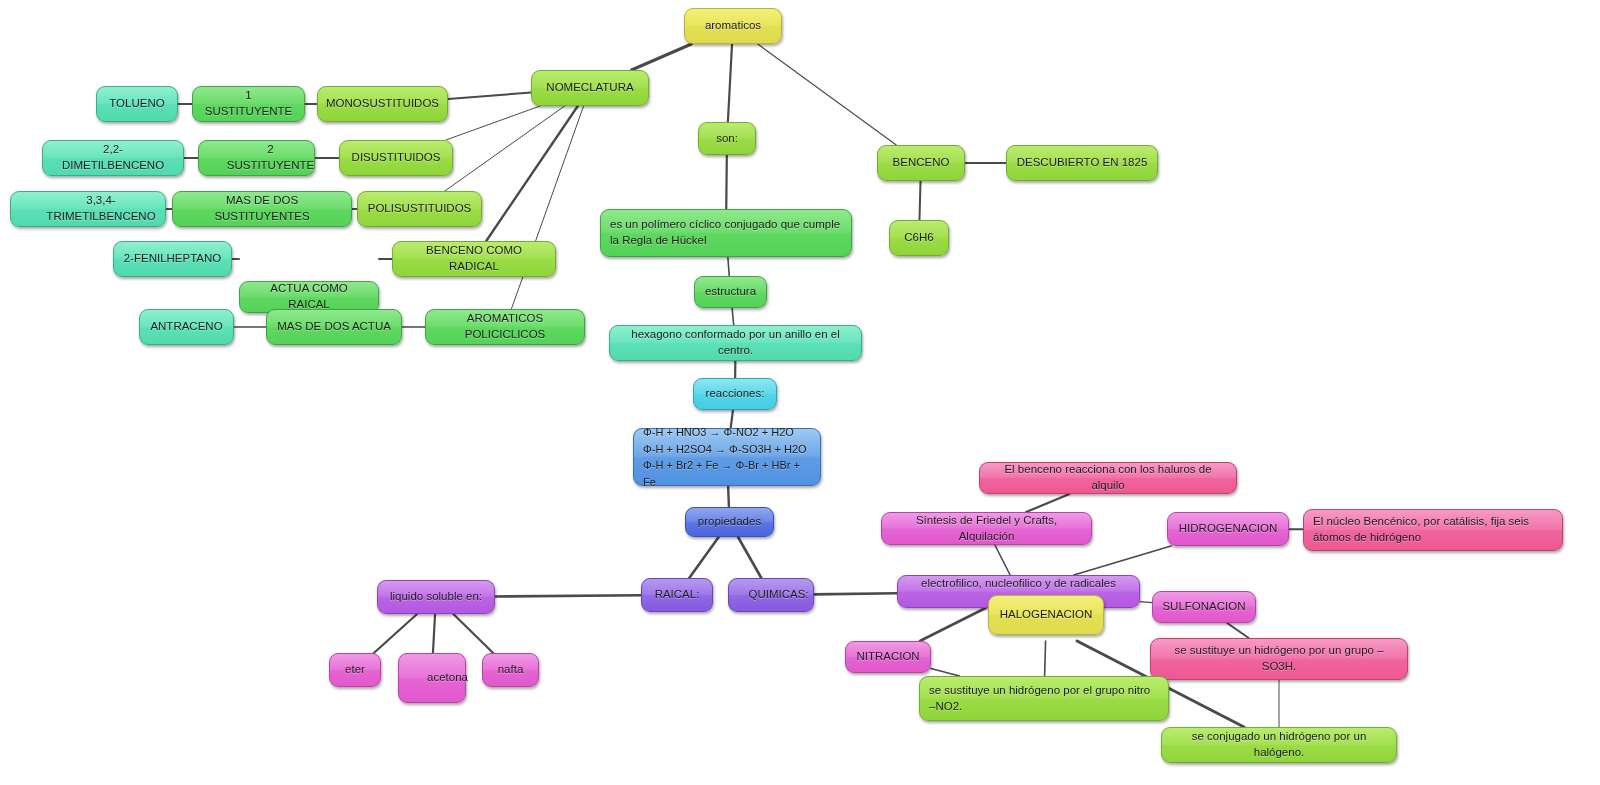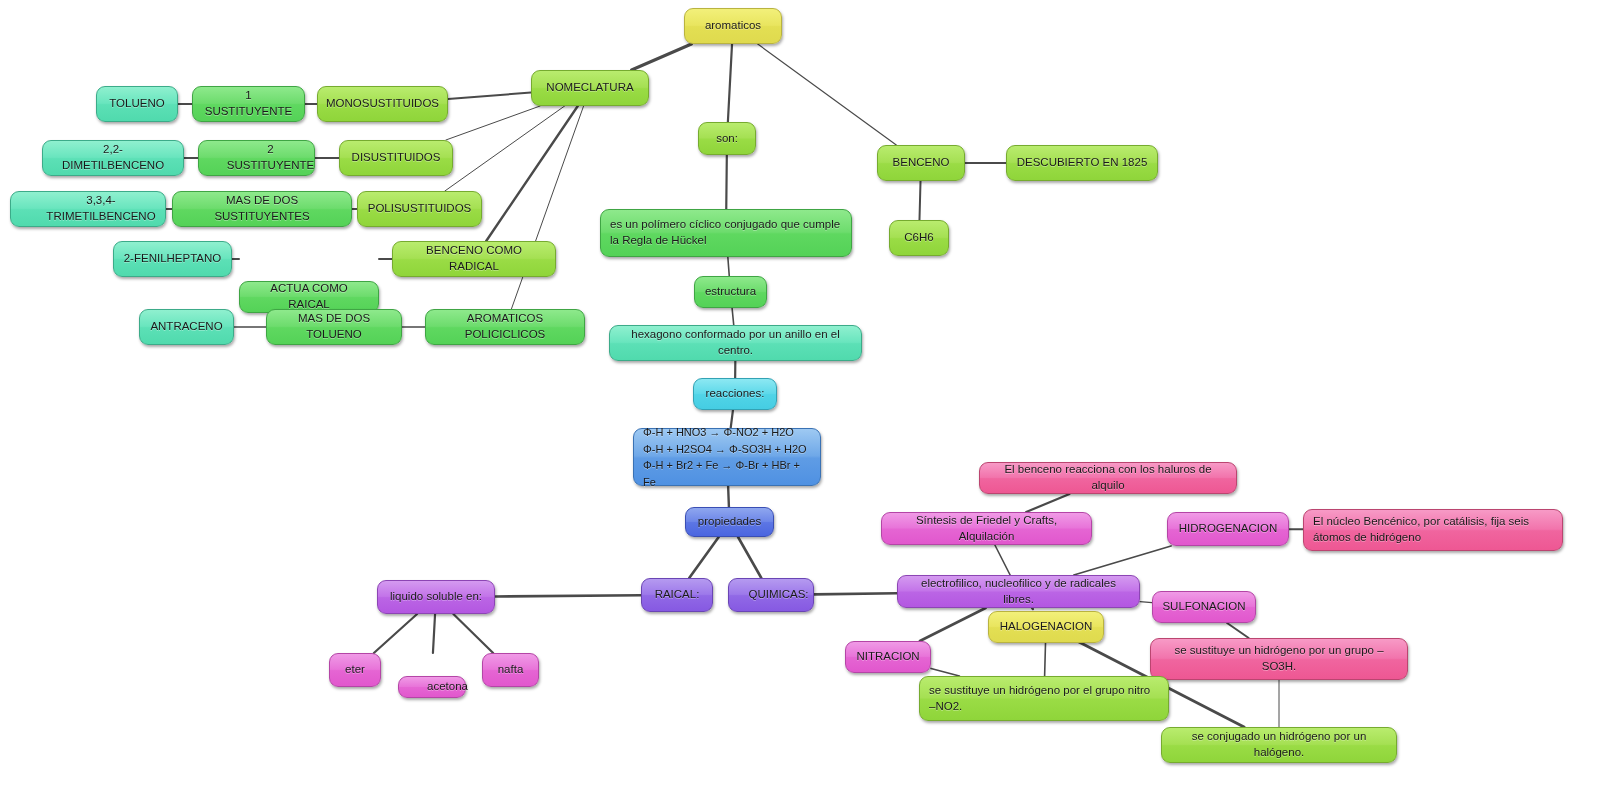--- a/index.html
+++ b/index.html
@@ -102,41 +102,41 @@
       <div class="node c-teal ctr" style="left: 42px; top: 140px; width: 142px; height: 36px;"><span>2,2- DIMETILBENCENO</span></div>
       <div class="node c-green ctr" style="left: 198px; top: 140px; width: 117px; height: 36px; padding-left: 37px;"><span>2 SUSTITUYENTE</span></div>
       <div class="node c-lime ctr" style="left: 339px; top: 140px; width: 114px; height: 36px;"><span>DISUSTITUIDOS</span></div>
       <div class="node c-teal ctr" style="left: 10px; top: 191px; width: 156px; height: 36px; padding-left: 35px;"><span>3,3,4-TRIMETILBENCENO</span></div>
       <div class="node c-green ctr" style="left: 172px; top: 191px; width: 180px; height: 36px;"><span>MAS DE DOS SUSTITUYENTES</span></div>
       <div class="node c-lime ctr" style="left: 357px; top: 191px; width: 125px; height: 36px;"><span>POLISUSTITUIDOS</span></div>
       <div class="node c-teal ctr" style="left: 113px; top: 241px; width: 119px; height: 36px;"><span>2-FENILHEPTANO</span></div>
       <div class="node c-green ctr" style="left: 239px; top: 241px; width: 140px; height: 32px; margin-top: 40px;"><span>ACTUA COMO RAICAL</span></div>
       <div class="node c-lime ctr" style="left: 392px; top: 241px; width: 164px; height: 36px;"><span>BENCENO COMO RADICAL</span></div>
       <div class="node c-teal ctr" style="left: 139px; top: 309px; width: 95px; height: 36px;"><span>ANTRACENO</span></div>
-      <div class="node c-green ctr" style="left: 266px; top: 309px; width: 136px; height: 36px;"><span>MAS DE DOS TOLUENO</span></div>
+      <div class="node c-green ctr" style="left: 266px; top: 309px; width: 136px; height: 36px;"><span>MAS DE DOS ACTUA</span></div>
       <div class="node c-green ctr" style="left: 425px; top: 309px; width: 160px; height: 36px;"><span>AROMATICOS POLICICLICOS</span></div>
       <div class="node c-green lft" style="left: 600px; top: 209px; width: 252px; height: 48px;"><span>es un polímero cíclico conjugado que cumple la Regla de Hückel</span></div>
       <div class="node c-green ctr" style="left: 694px; top: 276px; width: 73px; height: 32px;"><span>estructura</span></div>
       <div class="node c-teal ctr" style="left: 609px; top: 325px; width: 253px; height: 36px;"><span>hexagono conformado por un anillo en el centro.</span></div>
       <div class="node c-cyan ctr" style="left: 693px; top: 378px; width: 84px; height: 32px;"><span>reacciones:</span></div>
       <div class="node c-blue lft eq" style="left: 633px; top: 428px; width: 188px; height: 58px;"><span>Φ-H + HNO3 → Φ-NO2 + H2O
 Φ-H + H2SO4 → Φ-SO3H + H2O
 Φ-H + Br2 + Fe → Φ-Br + HBr + Fe</span></div>
       <div class="node c-blue2 ctr" style="left: 685px; top: 507px; width: 89px; height: 30px;"><span>propiedades</span></div>
       <div class="node c-purple ctr" style="left: 641px; top: 578px; width: 72px; height: 34px;"><span>RAICAL:</span></div>
       <div class="node c-purple ctr" style="left: 728px; top: 578px; width: 86px; height: 34px; padding-left: 24px;"><span>QUIMICAS:</span></div>
       <div class="node c-violet ctr" style="left: 377px; top: 580px; width: 118px; height: 34px;"><span>liquido soluble en:</span></div>
       <div class="node c-magenta ctr" style="left: 329px; top: 653px; width: 52px; height: 34px;"><span>eter</span></div>
-      <div class="node c-magenta ctr" style="left: 398px; top: 676px; width: 68px; height: 22px; padding-left: 40px;"><span>acetona</span></div>
+      <div class="node c-magenta ctr" style="left: 398px; top: 653px; width: 68px; height: 50px; padding-left: 40px;"><span>acetona</span></div>
       <div class="node c-magenta ctr" style="left: 482px; top: 653px; width: 57px; height: 34px;"><span>nafta</span></div>
       <div class="node c-violet ctr" style="left: 897px; top: 575px; width: 243px; height: 33px;"><span>electrofilico, nucleofilico y de radicales libres.</span></div>
       <div class="node c-magenta ctr" style="left: 881px; top: 512px; width: 211px; height: 33px;"><span>Síntesis de Friedel y Crafts, Alquilación</span></div>
       <div class="node c-pink ctr" style="left: 979px; top: 462px; width: 258px; height: 32px;"><span>El benceno reacciona con los haluros de alquilo</span></div>
       <div class="node c-magenta ctr" style="left: 1167px; top: 512px; width: 122px; height: 34px;"><span>HIDROGENACION</span></div>
       <div class="node c-pink lft" style="left: 1303px; top: 509px; width: 260px; height: 42px;"><span>El núcleo Bencénico, por catálisis, fija seis átomos de hidrógeno</span></div>
       <div class="node c-magenta ctr" style="left: 1152px; top: 591px; width: 104px; height: 32px;"><span>SULFONACION</span></div>
       <div class="node c-pink ctr" style="left: 1150px; top: 638px; width: 258px; height: 42px;"><span>se sustituye un hidrógeno por un grupo –SO3H.</span></div>
-      <div class="node c-yellow ctr" style="left: 988px; top: 611px; width: 116px; height: 32px;"><span>HALOGENACION</span></div>
+      <div class="node c-yellow ctr" style="left: 988px; top: 595px; width: 116px; height: 40px;"><span>HALOGENACION</span></div>
       <div class="node c-magenta ctr" style="left: 845px; top: 641px; width: 86px; height: 32px;"><span>NITRACION</span></div>
       <div class="node c-lime lft" style="left: 919px; top: 676px; width: 250px; height: 45px;"><span>se sustituye un hidrógeno por el grupo nitro –NO2.</span></div>
       <div class="node c-lime ctr" style="left: 1161px; top: 727px; width: 236px; height: 36px;"><span>se conjugado un hidrógeno por un halógeno.</span></div>
     </div>
 </div>
 
 </body></html>

